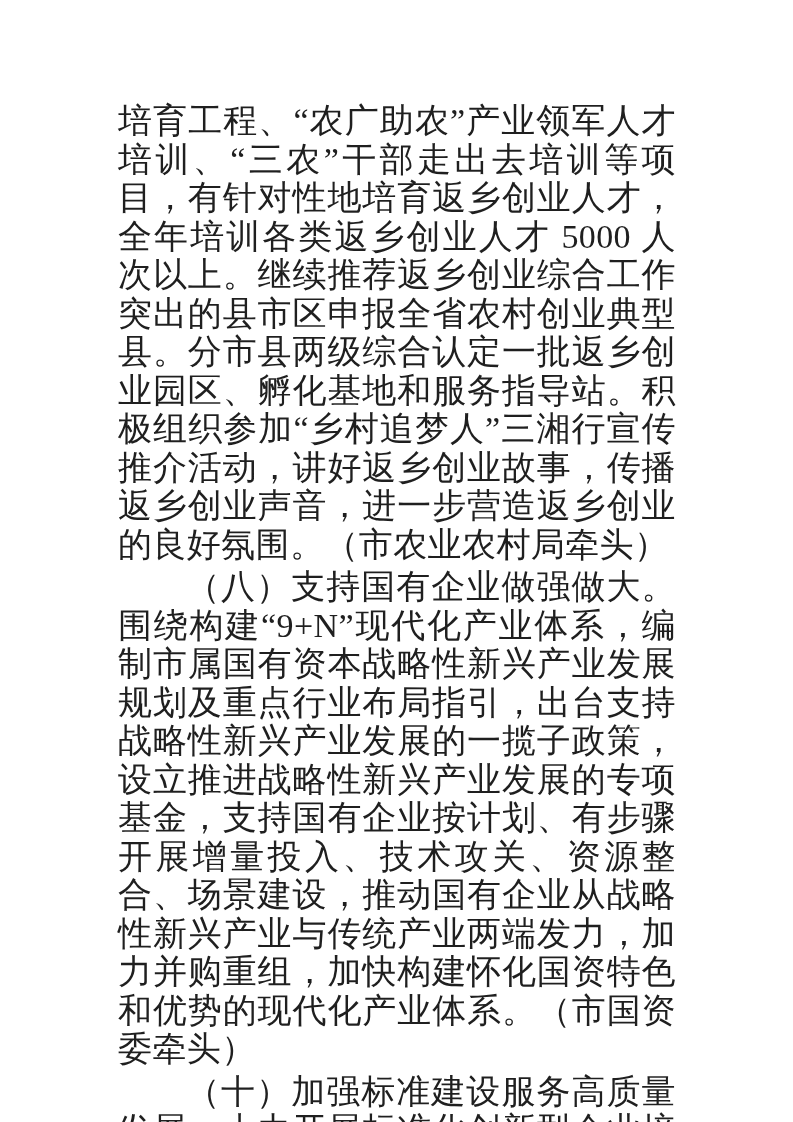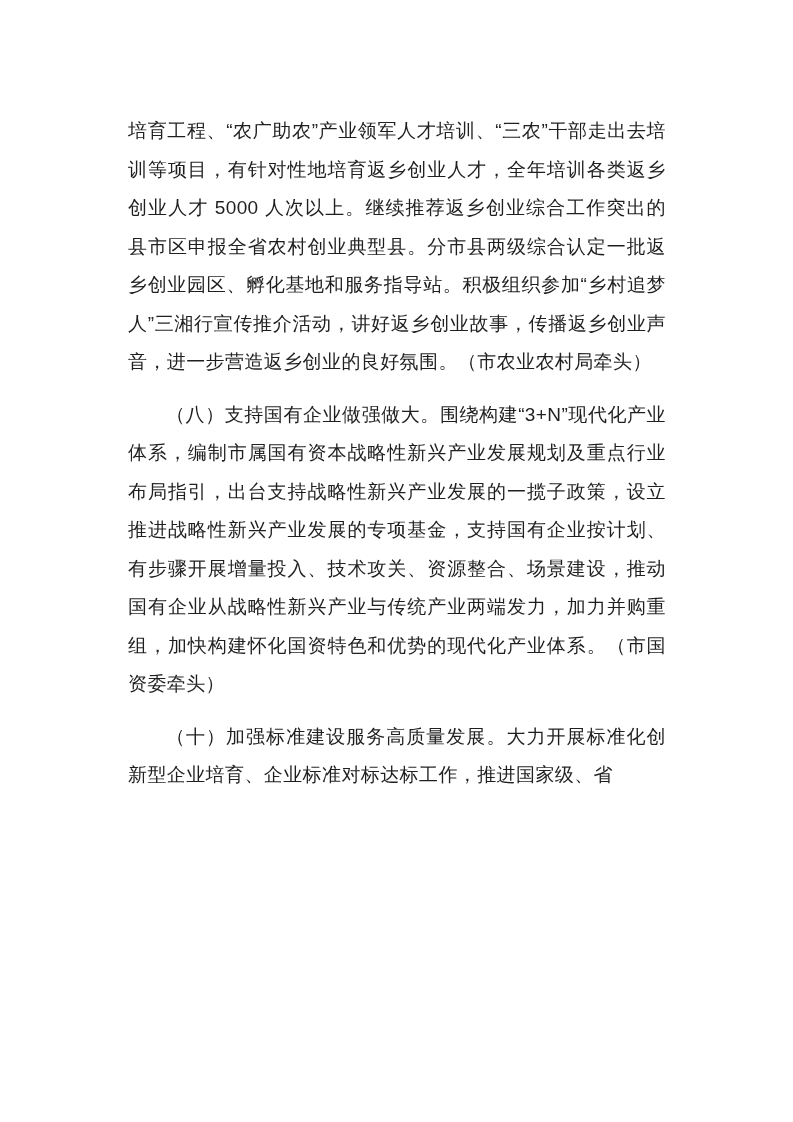--- a/index.html
+++ b/index.html
@@ -15,35 +15,36 @@
     overflow: hidden;
     font-family: "Liberation Sans", "DejaVu Sans", sans-serif;
   }
   .content {
     position: absolute;
     top: 98px;
     left: 114px;
     width: 566px;
   }
   .para {
-    margin: 14px;
+    margin: 4px;
     padding: 0;
-    font-size: 19px;
+    font-size: 34px;
     line-height: 38.5px;
     color: #1f1f1f;
     text-align: justify;
     text-justify: inter-ideograph;
     letter-spacing: 0.4px;
+    font-family: Liberation Serif, serif;
   }
   .para.indent {
     text-indent: 2em;
   }
 </style>
 </head>
 <body style="background: rgb(255, 255, 255);">
 
 <div class="page">
   <div class="content">
     <p class="para" style="color: rgb(31, 31, 31);">培育工程、“农广助农”产业领军人才培训、“三农”干部走出去培训等项目，有针对性地培育返乡创业人才，全年培训各类返乡创业人才 5000 人次以上。继续推荐返乡创业综合工作突出的县市区申报全省农村创业典型县。分市县两级综合认定一批返乡创业园区、孵化基地和服务指导站。积极组织参加“乡村追梦人”三湘行宣传推介活动，讲好返乡创业故事，传播返乡创业声音，进一步营造返乡创业的良好氛围。（市农业农村局牵头）</p>
-    <p class="para indent" style="color: rgb(31, 31, 31);">（八）支持国有企业做强做大。围绕构建“3+N”现代化产业体系，编制市属国有资本战略性新兴产业发展规划及重点行业布局指引，出台支持战略性新兴产业发展的一揽子政策，设立推进战略性新兴产业发展的专项基金，支持国有企业按计划、有步骤开展增量投入、技术攻关、资源整合、场景建设，推动国有企业从战略性新兴产业与传统产业两端发力，加力并购重组，加快构建怀化国资特色和优势的现代化产业体系。（市国资委牵头）</p>
+    <p class="para indent" style="color: rgb(31, 31, 31);">（八）支持国有企业做强做大。围绕构建“9+N”现代化产业体系，编制市属国有资本战略性新兴产业发展规划及重点行业布局指引，出台支持战略性新兴产业发展的一揽子政策，设立推进战略性新兴产业发展的专项基金，支持国有企业按计划、有步骤开展增量投入、技术攻关、资源整合、场景建设，推动国有企业从战略性新兴产业与传统产业两端发力，加力并购重组，加快构建怀化国资特色和优势的现代化产业体系。（市国资委牵头）</p>
     <p class="para indent" style="color: rgb(31, 31, 31);">（十）加强标准建设服务高质量发展。大力开展标准化创新型企业培育、企业标准对标达标工作，推进国家级、省</p>
   </div>
 </div>
 
 </body></html>

